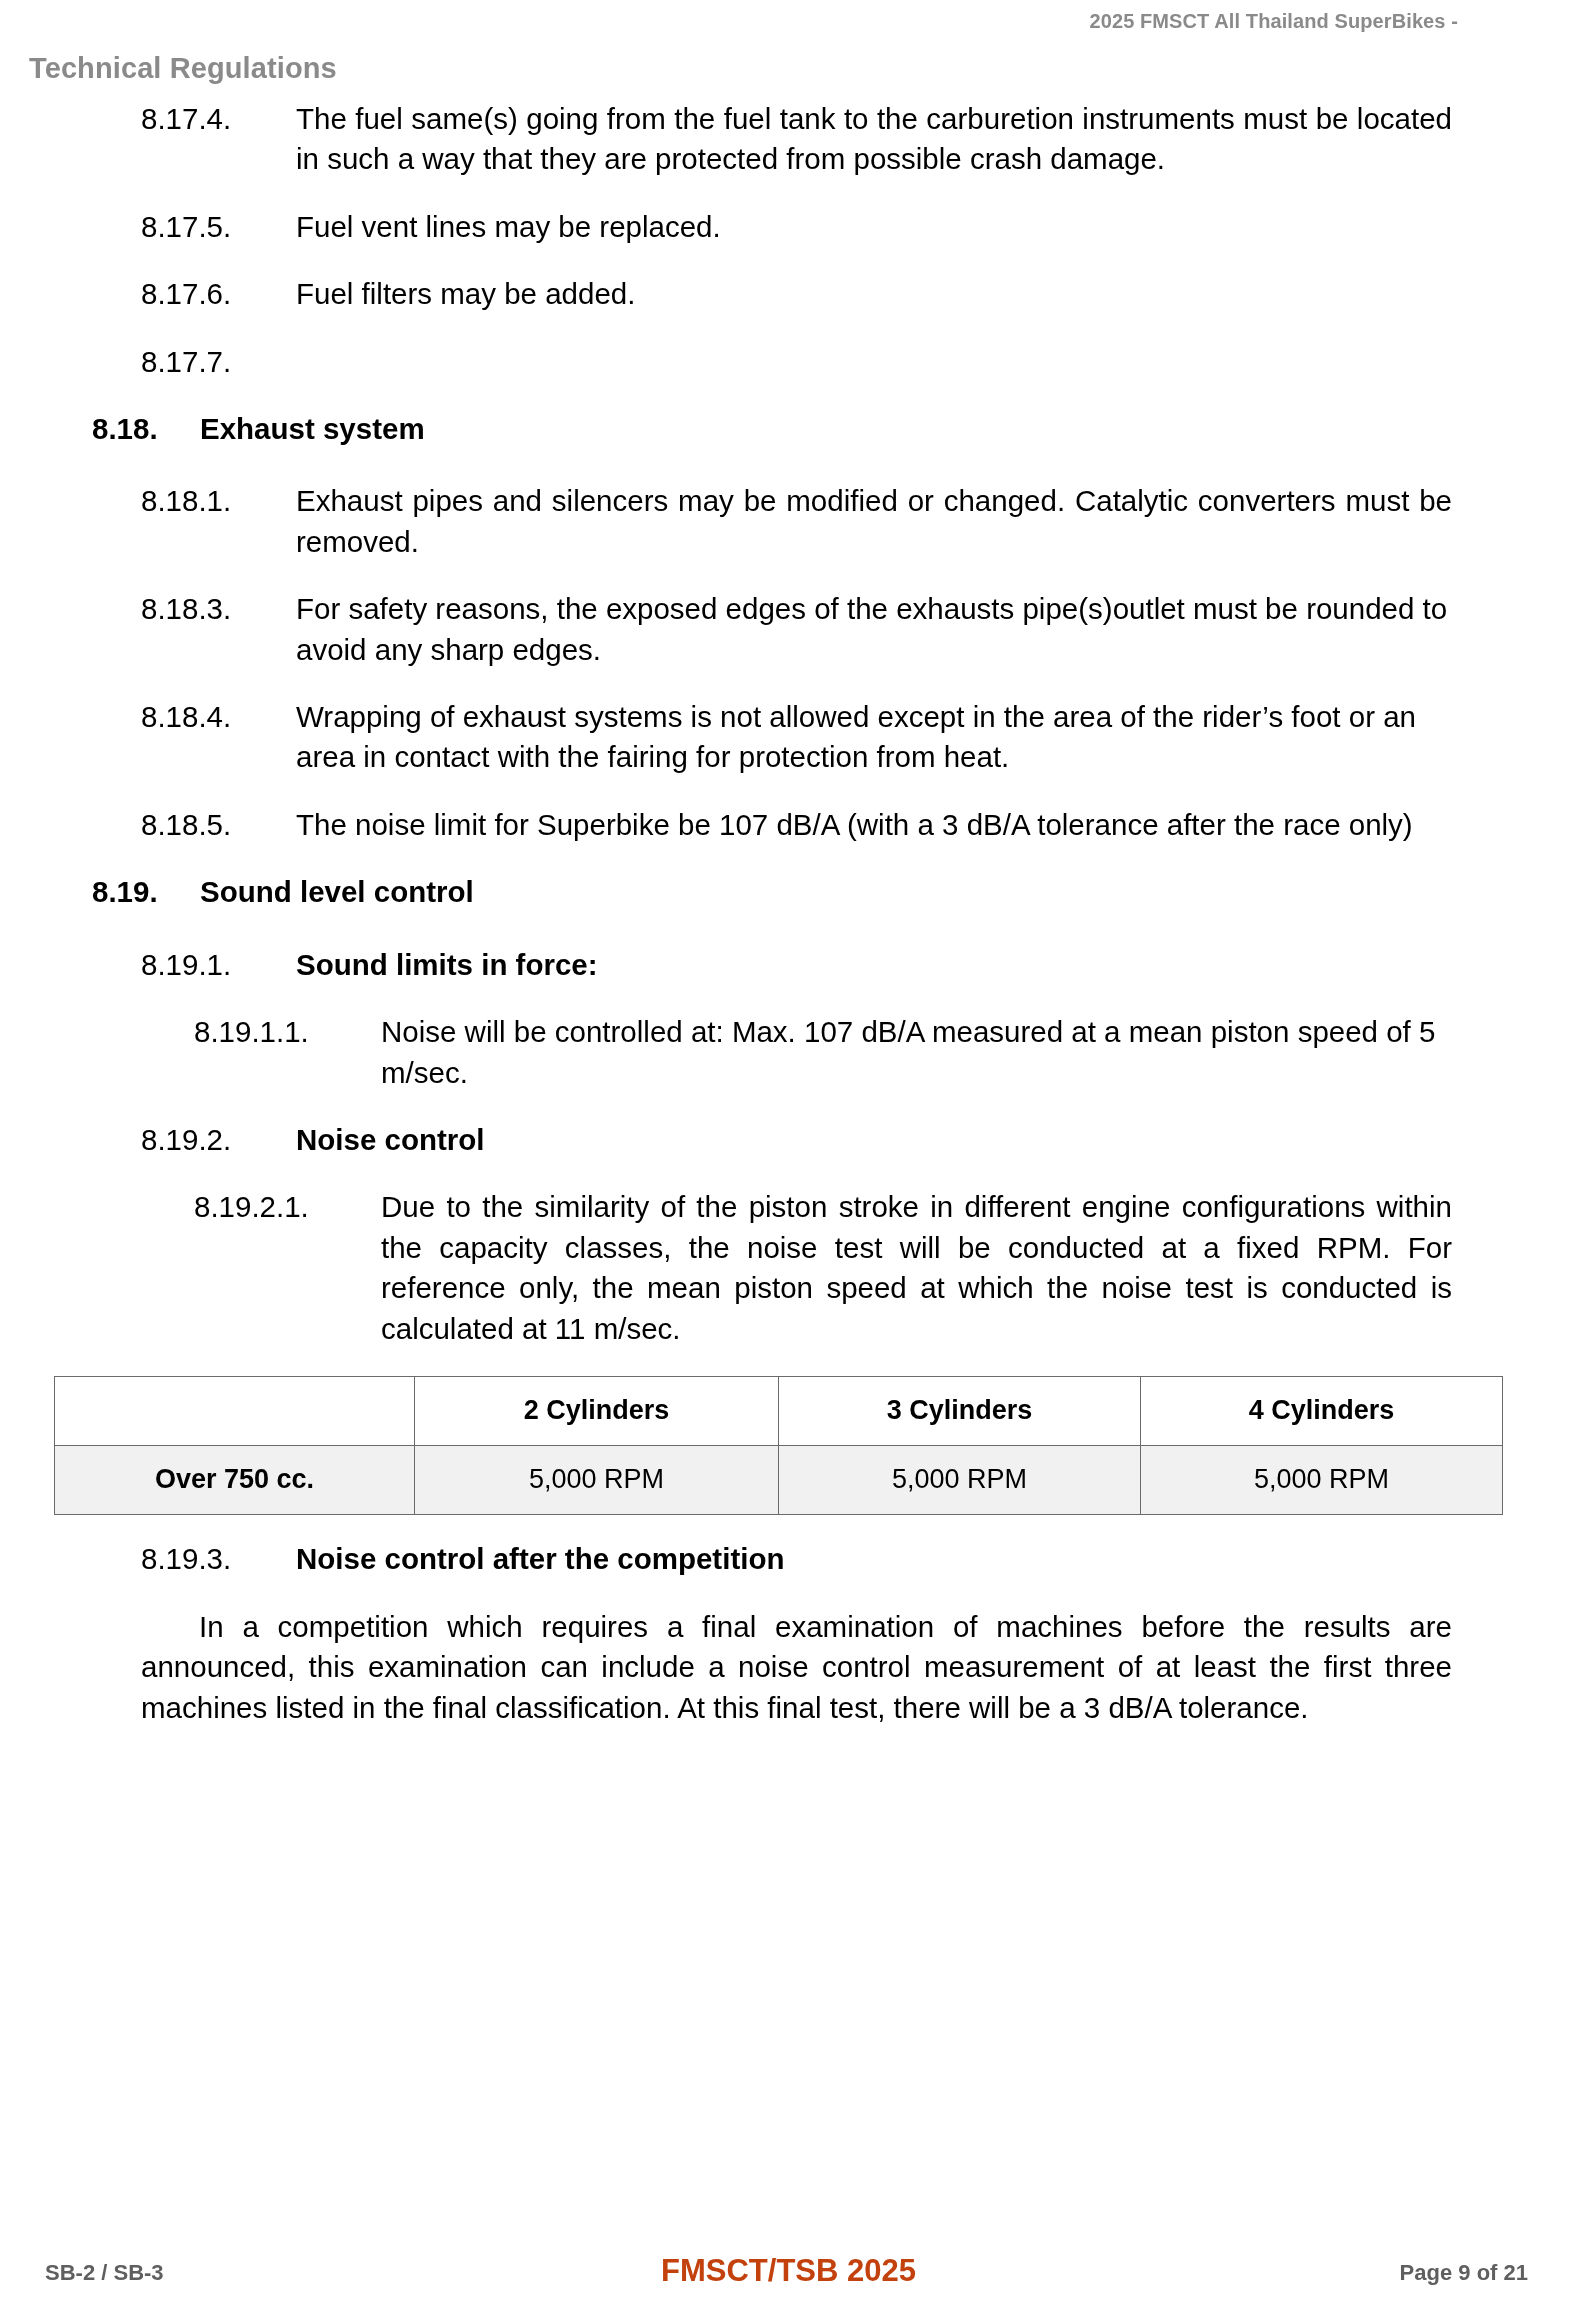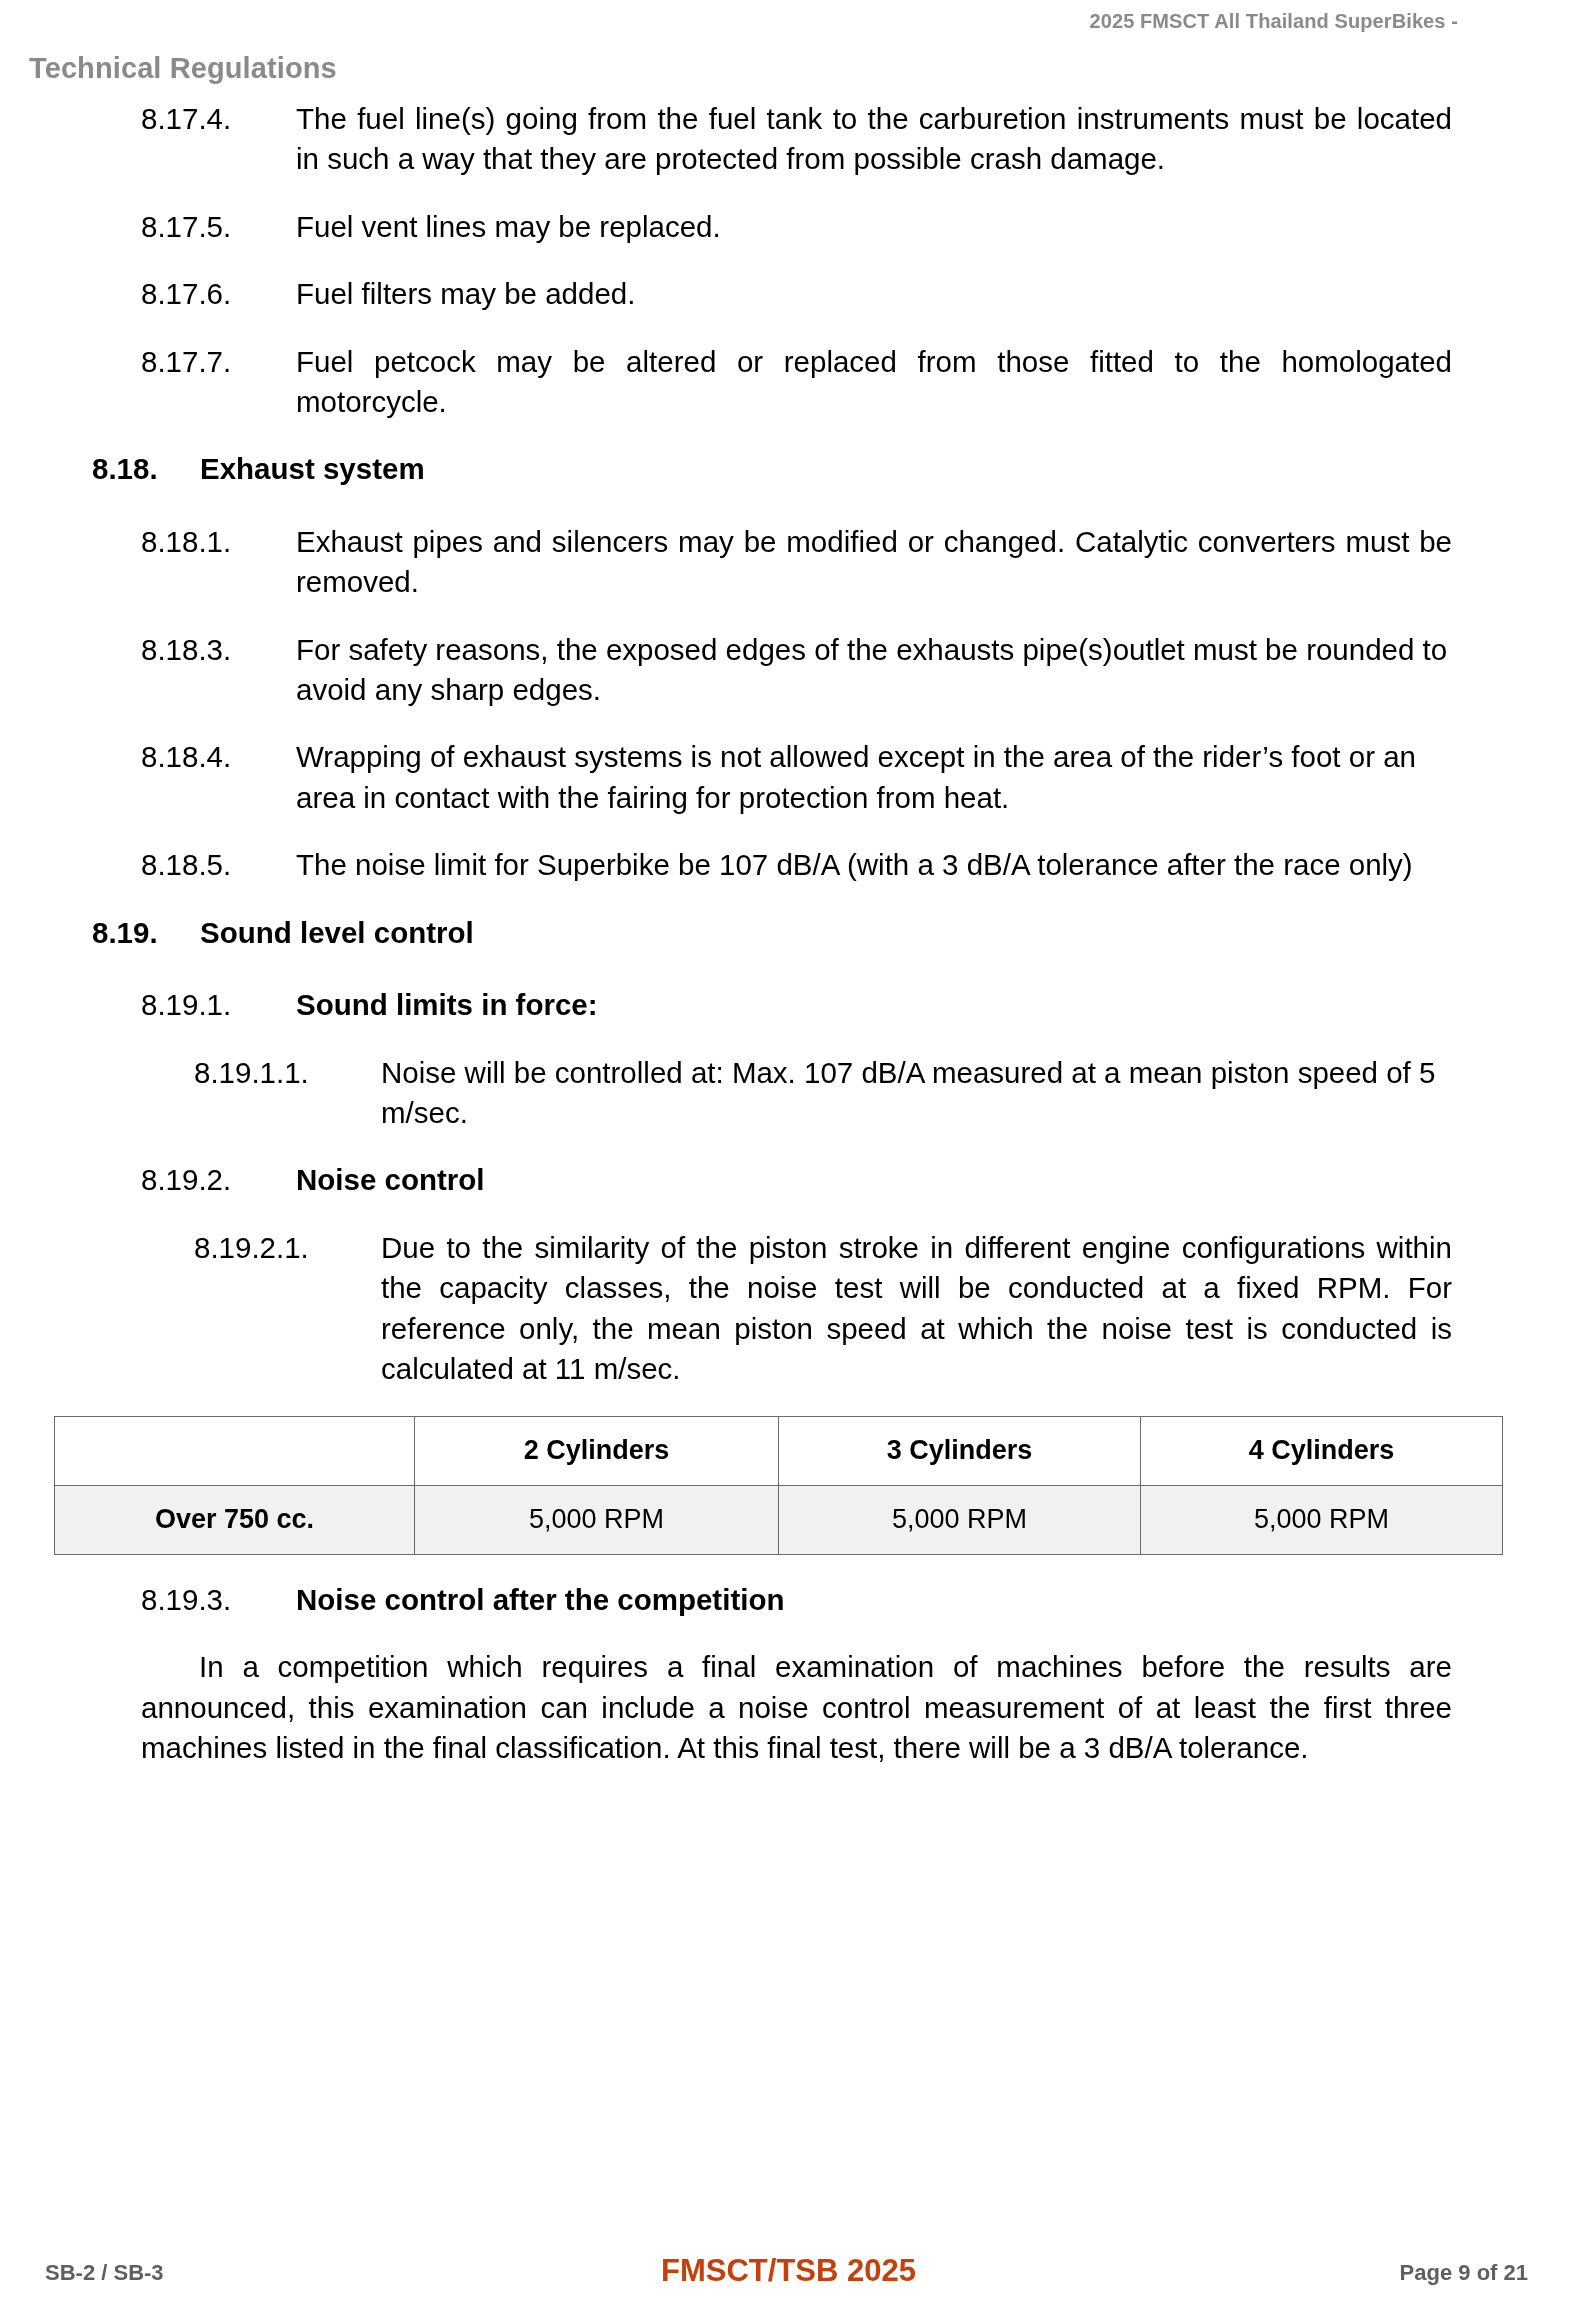--- a/index.html
+++ b/index.html
@@ -201,36 +201,35 @@
 
   <div class="page-header">
     <div class="hdr-line-right">2025 FMSCT All Thailand SuperBikes -</div>
     <div class="hdr-line-left">Technical Regulations</div>
   </div>
 
   <div class="content">
 
     <div class="clause lvl3">
       <span class="num">8.17.4.</span>
-      <span class="txt">The fuel line(s) going from the fuel tank to the carburetion instruments must be located in such a way that they are protected from possible crash damage.</span>
+      <span class="txt">The fuel same(s) going from the fuel tank to the carburetion instruments must be located in such a way that they are protected from possible crash damage.</span>
     </div>
 
     <div class="clause lvl3">
       <span class="num">8.17.5.</span>
       <span class="txt left">Fuel vent lines may be replaced.</span>
     </div>
 
     <div class="clause lvl3">
       <span class="num">8.17.6.</span>
       <span class="txt left">Fuel filters may be added.</span>
     </div>
 
     <div class="clause lvl3">
       <span class="num">8.17.7.</span>
-      <span class="txt">Fuel petcock may be altered or replaced from those fitted to the homologated motorcycle.</span>
     </div>
 
     <div class="clause lvl2head">
       <span class="num">8.18.</span>
       <span class="txt left bold">Exhaust system</span>
     </div>
 
     <div class="clause lvl3">
       <span class="num">8.18.1.</span>
       <span class="txt">Exhaust pipes and silencers may be modified or changed. Catalytic converters must be removed.</span>

